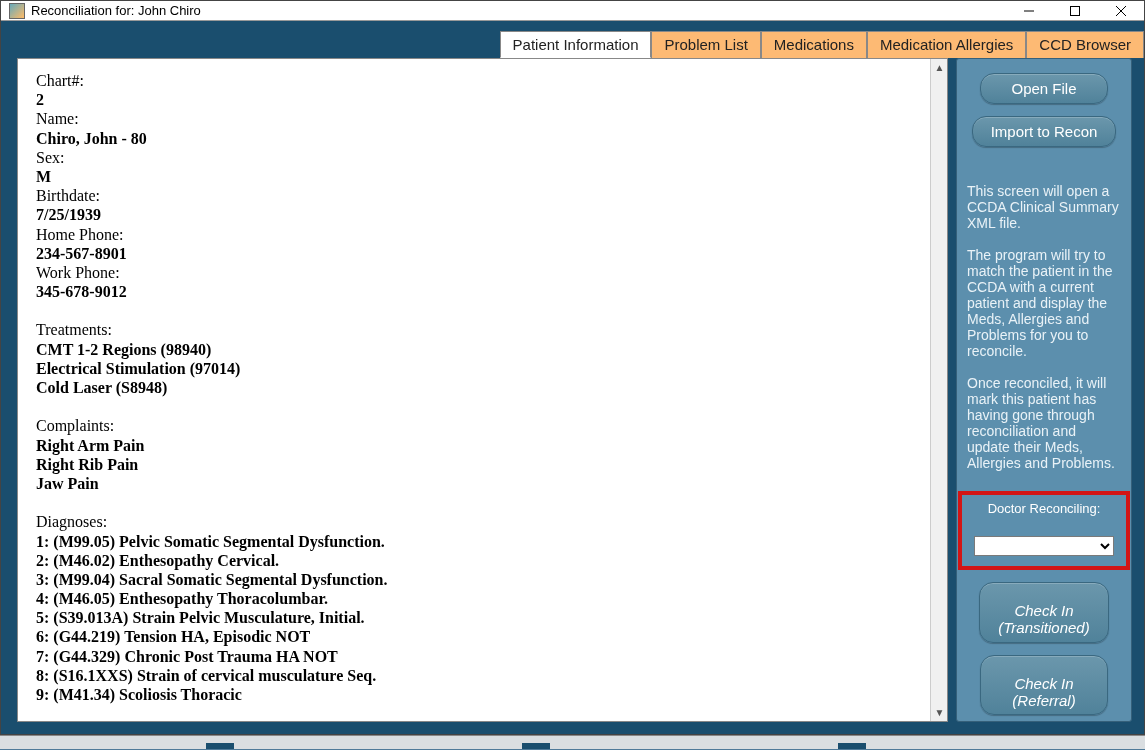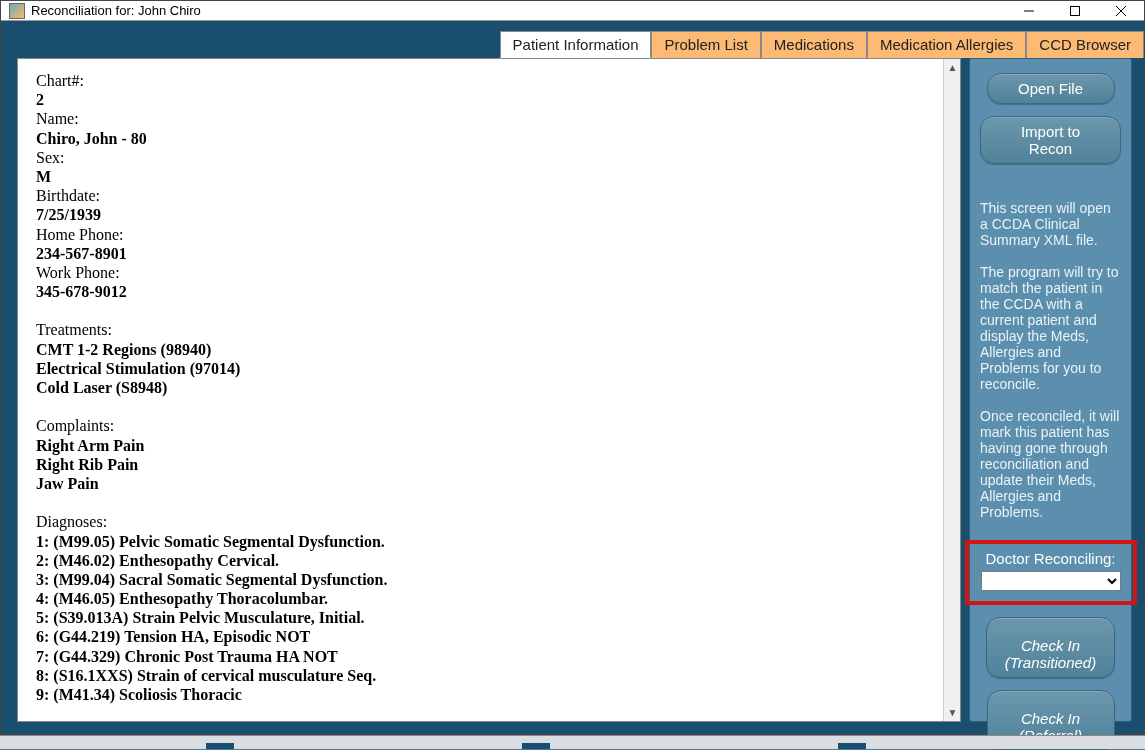--- a/index.html
+++ b/index.html
@@ -104,21 +104,21 @@
     position:relative;
   }
   .scroll-arrow {
     width:17px;height:17px;
     display:flex;align-items:center;justify-content:center;
     font-size:10px;color:#555;
   }
   .scroll-arrow.top{position:absolute;top:0;}
   .scroll-arrow.bottom{position:absolute;bottom:0;}
   .side-panel {
-    width: 163px;
+    width: 176px;
     background:#5c8fad;
     border:1px solid #35607a;
     border-radius:3px;
     padding: 14px 10px;
     display:flex;
     flex-direction:column;
     align-items:center;
     color:#fff;
   }
   .pill-btn {
@@ -140,21 +140,21 @@
   .reconcile-box {
     border:4px solid #d21515;
     padding: 6px 8px 10px 8px;
     width: 172px;
     margin-top: 4px;
     margin-bottom: 12px;
     text-align:center;
   }
   .reconcile-box label {
     display:block;
-    font-size:15px; color:#fff; margin-bottom:4px;
+    font-size:13px; color:#fff; margin-bottom:20px;
   }
   .reconcile-box select {
     width: 140px; height:20px; font-size:13px; background:#fff; border:1px solid #7a7a7a;
   }
   .bottom-bar {
     height: 14px;
     background:#dadee1;
     border-top:1px solid #888;
     position:relative;
   }

